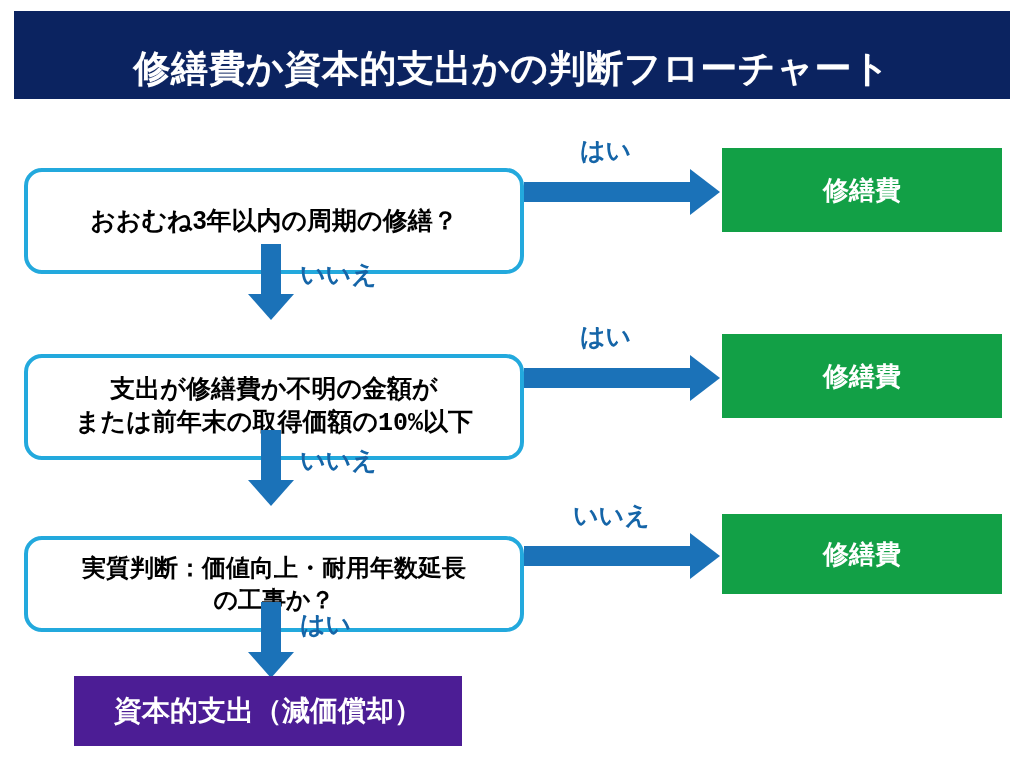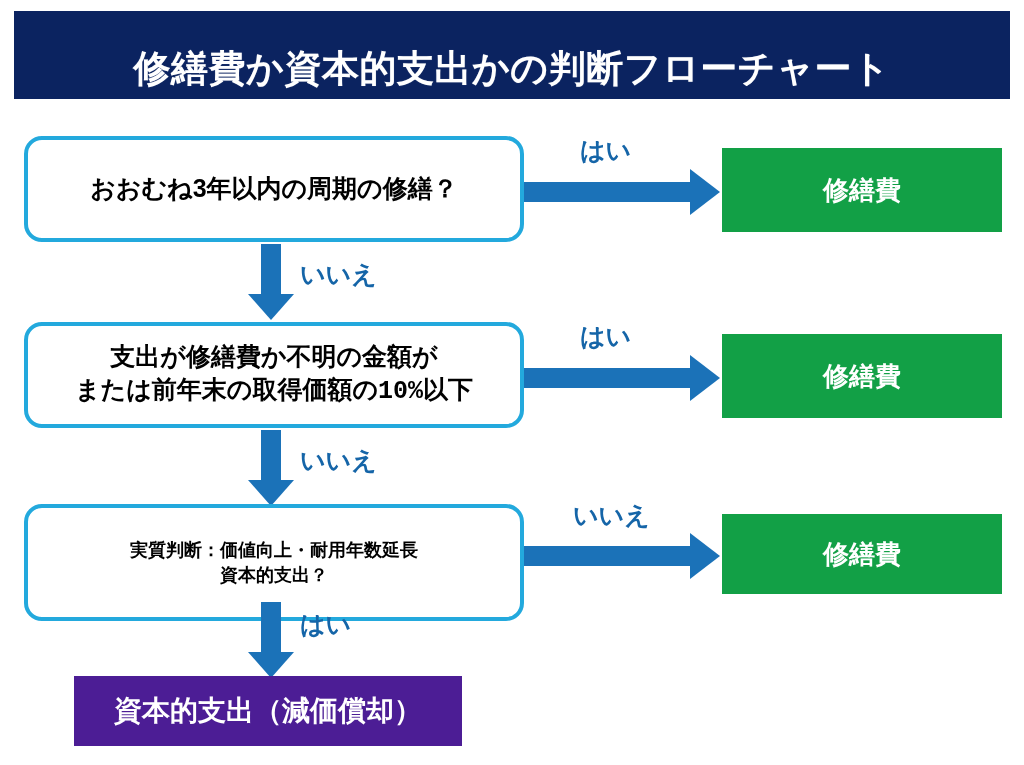--- a/index.html
+++ b/index.html
@@ -48,26 +48,27 @@
     border: 4px solid #23a9dd;
     border-radius: 18px;
     display: flex;
     flex-direction: column;
     align-items: center;
     justify-content: center;
     text-align: center;
     color: #000000;
     font-weight: bold;
     line-height: 1.34;
+    margin-top: 32px;
   }
   .decision .line { display: block; white-space: nowrap; }
 
   #decision-1 { left: 24px;  top: 136px; width: 500px; height: 106px; font-size: 25px; }
   #decision-2 { left: 24px;  top: 322px; width: 500px; height: 106px; font-size: 25px; font-family: Liberation Mono, monospace; }
-  #decision-3 { left: 24px;  top: 504px; width: 500px; height: 117px;  font-size: 18px; }
+  #decision-3 { left: 24px;  top: 504px; width: 500px; height: 96px;  font-size: 24px; }
 
   
   .result {
     position: absolute;
     box-sizing: border-box;
     display: flex;
     align-items: center;
     justify-content: center;
     color: #ffffff;
     font-weight: bold;
@@ -195,21 +196,21 @@
 </div>
 
 <div class="arrow-down" id="arrow-down-2">
   <span class="shaft"></span>
   <span class="head"></span>
 </div>
 <div class="arrow-label" id="label-no-2">いいえ</div>
 
 <div class="decision" id="decision-3">
   <span class="line">実質判断：価値向上・耐用年数延長</span>
-  <span class="line">資本的支出？</span>
+  <span class="line">の工事か？</span>
 </div>
 
 <div class="arrow-right" id="arrow-right-3">
   <span class="shaft"></span>
   <span class="head"></span>
 </div>
 <div class="arrow-label" id="label-no-3">いいえ</div>
 
 <div class="result result-green" id="result-3">
   <span>修繕費</span>

